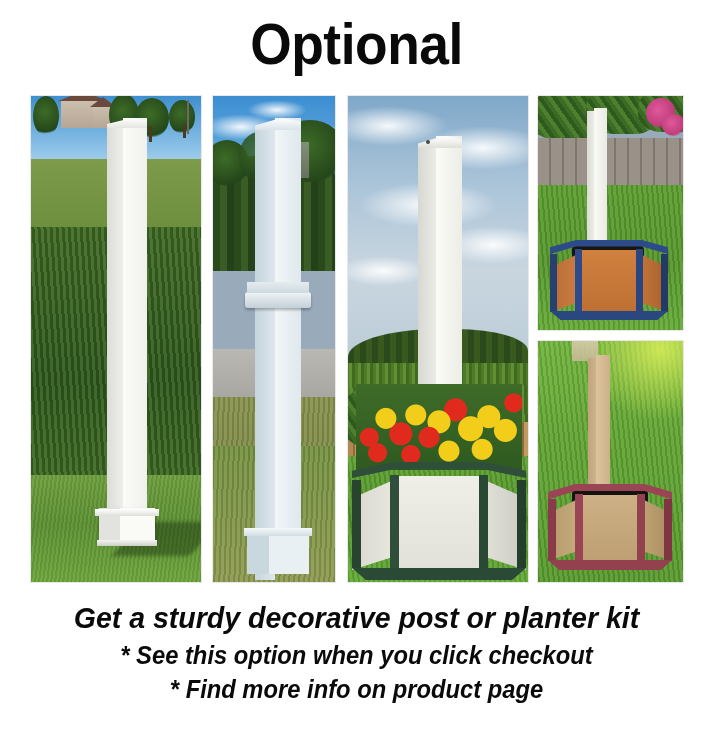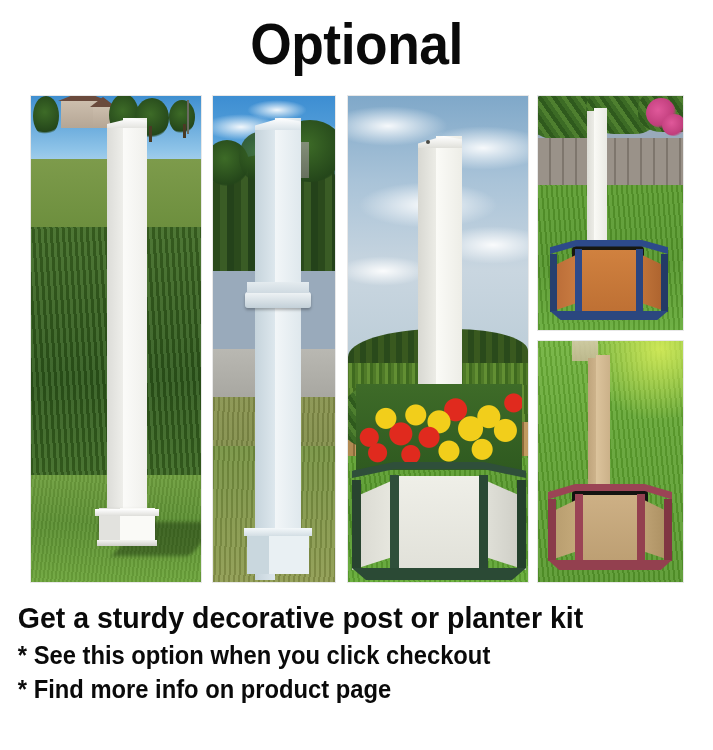--- a/index.html
+++ b/index.html
@@ -143,21 +143,21 @@
   .post { position:absolute; }
   .post .face-l, .post .face-r, .post .top {
     position:absolute;
   }
 
   
   .planter { position:absolute; }
 
   
   .captions {
-    position:absolute; left:0; top:598px; width:713px; text-align:left;
+    position:absolute; left:0; top:598px; width:713px; text-align:center;font-style:italic;
   }
   .cap-main {
     font-size:30px; font-weight:bold; line-height:40px;
     transform:scaleX(0.95); color:#0a0a0a;
   }
   .cap-sub {
     font-size:25px; font-weight:bold; line-height:34px;
     transform:scaleX(0.95); color:#0a0a0a;
   }
 </style>

